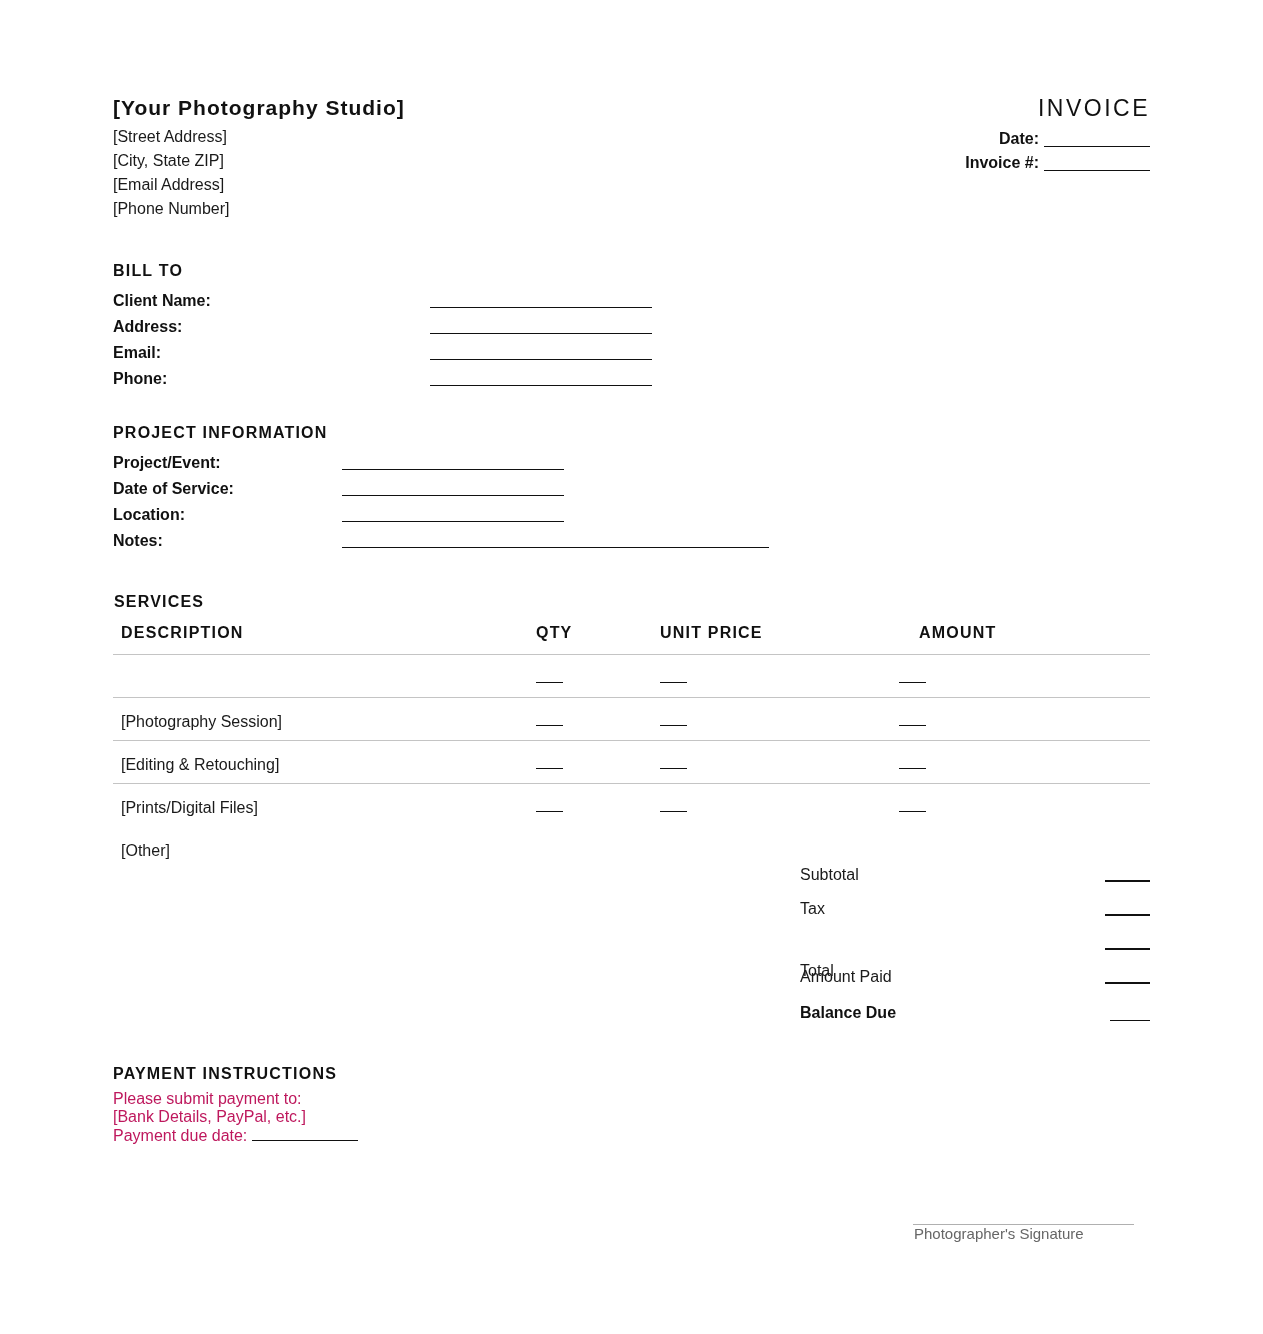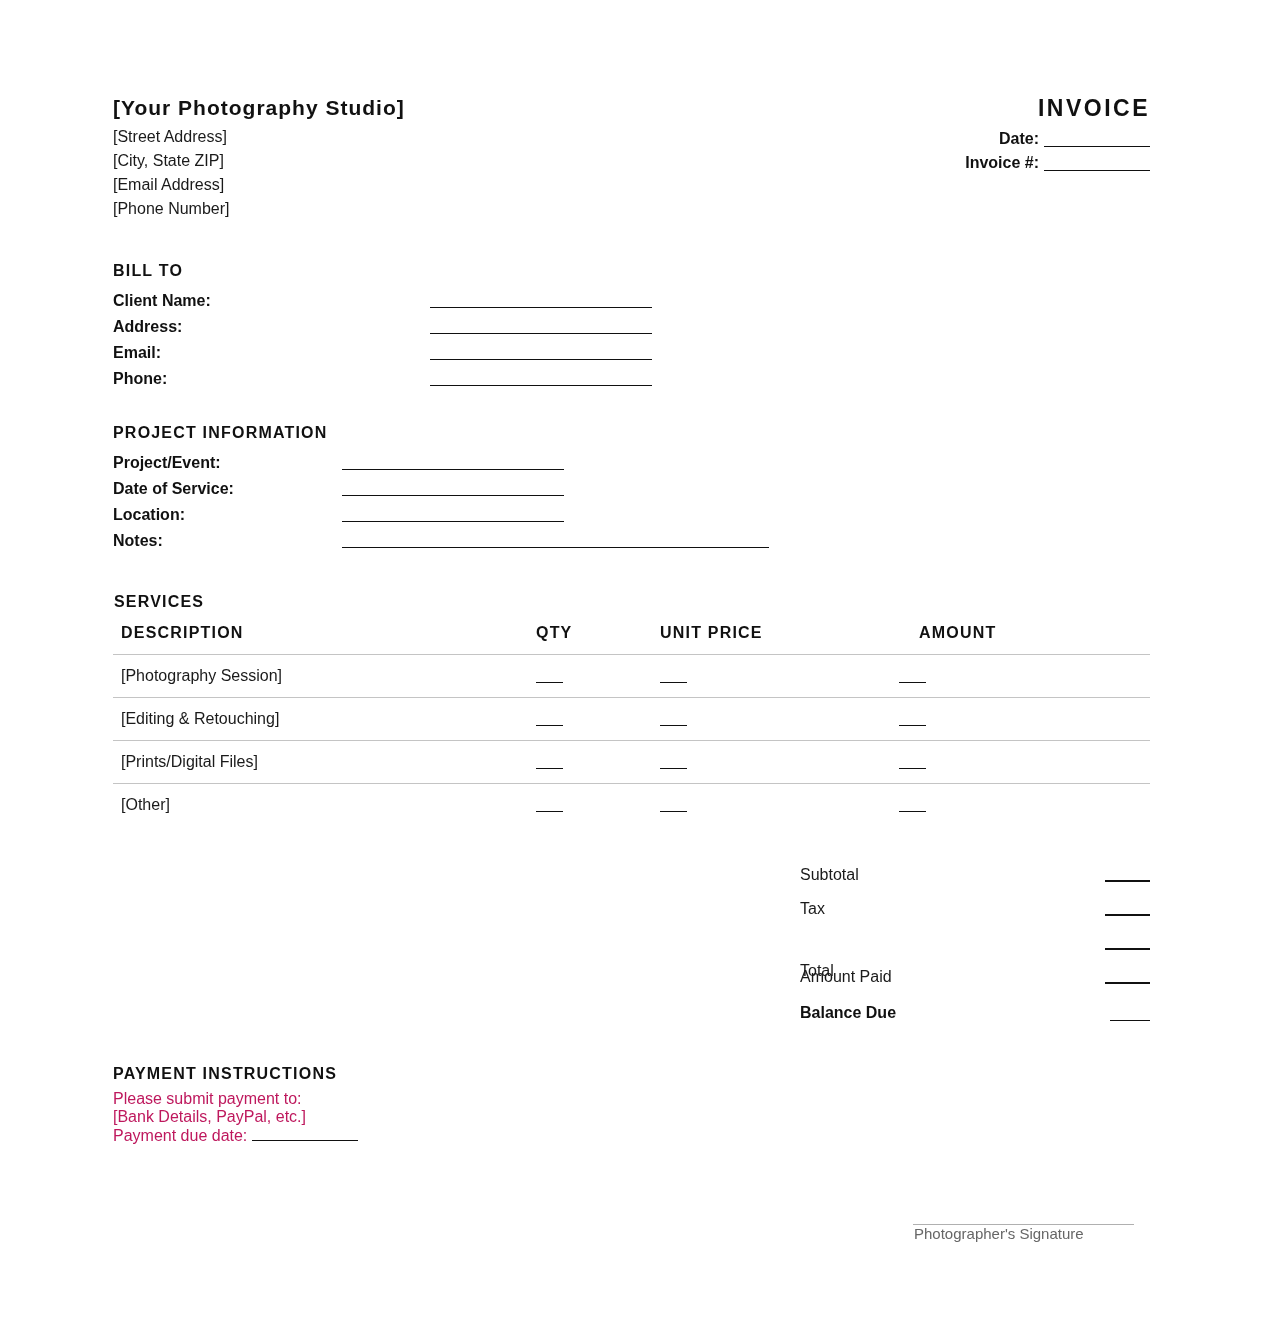--- a/index.html
+++ b/index.html
@@ -5,33 +5,33 @@
     html, body { margin: 0; padding: 0; background: #ffffff; }
     body {
       width: 1263px; height: 1334px; position: relative; overflow: hidden;
       font-family: "Liberation Sans", sans-serif; color: #111111;
     }
     .abs { position: absolute; }
 
     
     .studio-name { left: 113px; top: 94px; font-size: 21px; font-weight: bold; letter-spacing: 1px; line-height: 28px; white-space: nowrap; }
     .addr { left: 113px; font-size: 16px; line-height: 20px; color: #1a1a1a; white-space: nowrap; }
-    .invoice-title { right: 113px; top: 94px; font-size: 23px; font-weight: bold; letter-spacing: 2.5px; line-height: 28px; text-align: center; }
+    .invoice-title { right: 113px; top: 94px; font-size: 23px; font-weight: normal; letter-spacing: 2.5px; line-height: 28px; text-align: center; }
     .meta-row { right: 113px; font-size: 16px; font-weight: bold; line-height: 20px; display: flex; align-items: center; white-space: nowrap; }
     .meta-line { display: inline-block; width: 106px; border-bottom: 1.2px solid #111; margin-left: 5px; height: 14px; }
 
     
     .section-heading { left: 113px; font-size: 16px; font-weight: bold; letter-spacing: 1.2px; line-height: 20px; white-space: nowrap; }
     .field-label { left: 113px; font-size: 16px; font-weight: bold; line-height: 20px; white-space: nowrap; }
     .field-line { height: 0; border-bottom: 1.2px solid #111; }
 
     
     .th { font-size: 16px; font-weight: bold; letter-spacing: 1.2px; line-height: 20px; white-space: nowrap; }
     .row-sep { left: 113px; width: 1037px; height: 0; border-top: 1.5px solid #c4c4c4; }
-    .cell-desc { left: 121px; font-size: 16px; line-height: 20px; color: #1a1a1a; white-space: nowrap; }
+    .cell-desc { left: 121px; font-size: 16px; line-height: 20px; color: #1a1a1a; white-space: nowrap; margin-top: 46px; }
     .blank { height: 0; width: 27px; border-bottom: 1.2px solid #111; }
 
     
     .tot-label { left: 800px; font-size: 16px; line-height: 20px; white-space: nowrap; color: #1a1a1a; }
     .tot-label.bold { font-weight: bold; color: #111; }
     .tot-line { left: 1105px; width: 45px; height: 0; border-bottom: 2px solid #111; }
     .tot-line.thin { left: 1110px; width: 40px; border-bottom: 1.2px solid #111; }
 
     
     .pay-text { left: 113px; font-size: 16px; line-height: 18px; white-space: nowrap; color: #be185d; }

